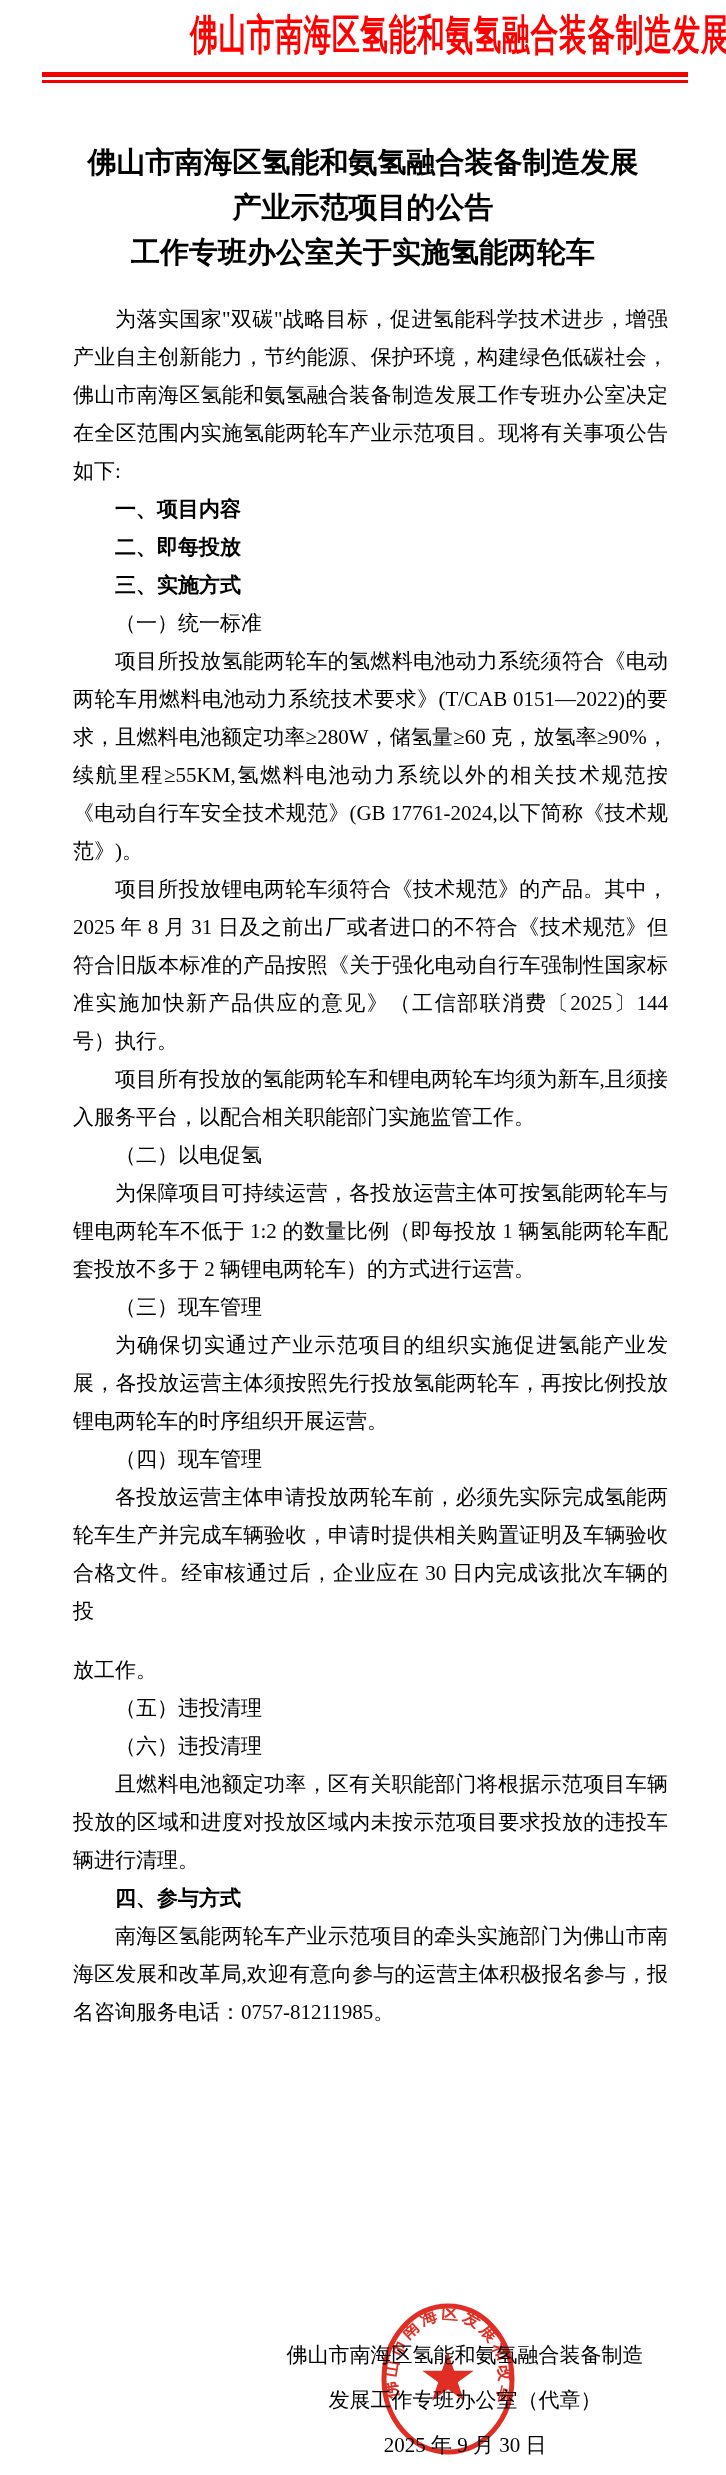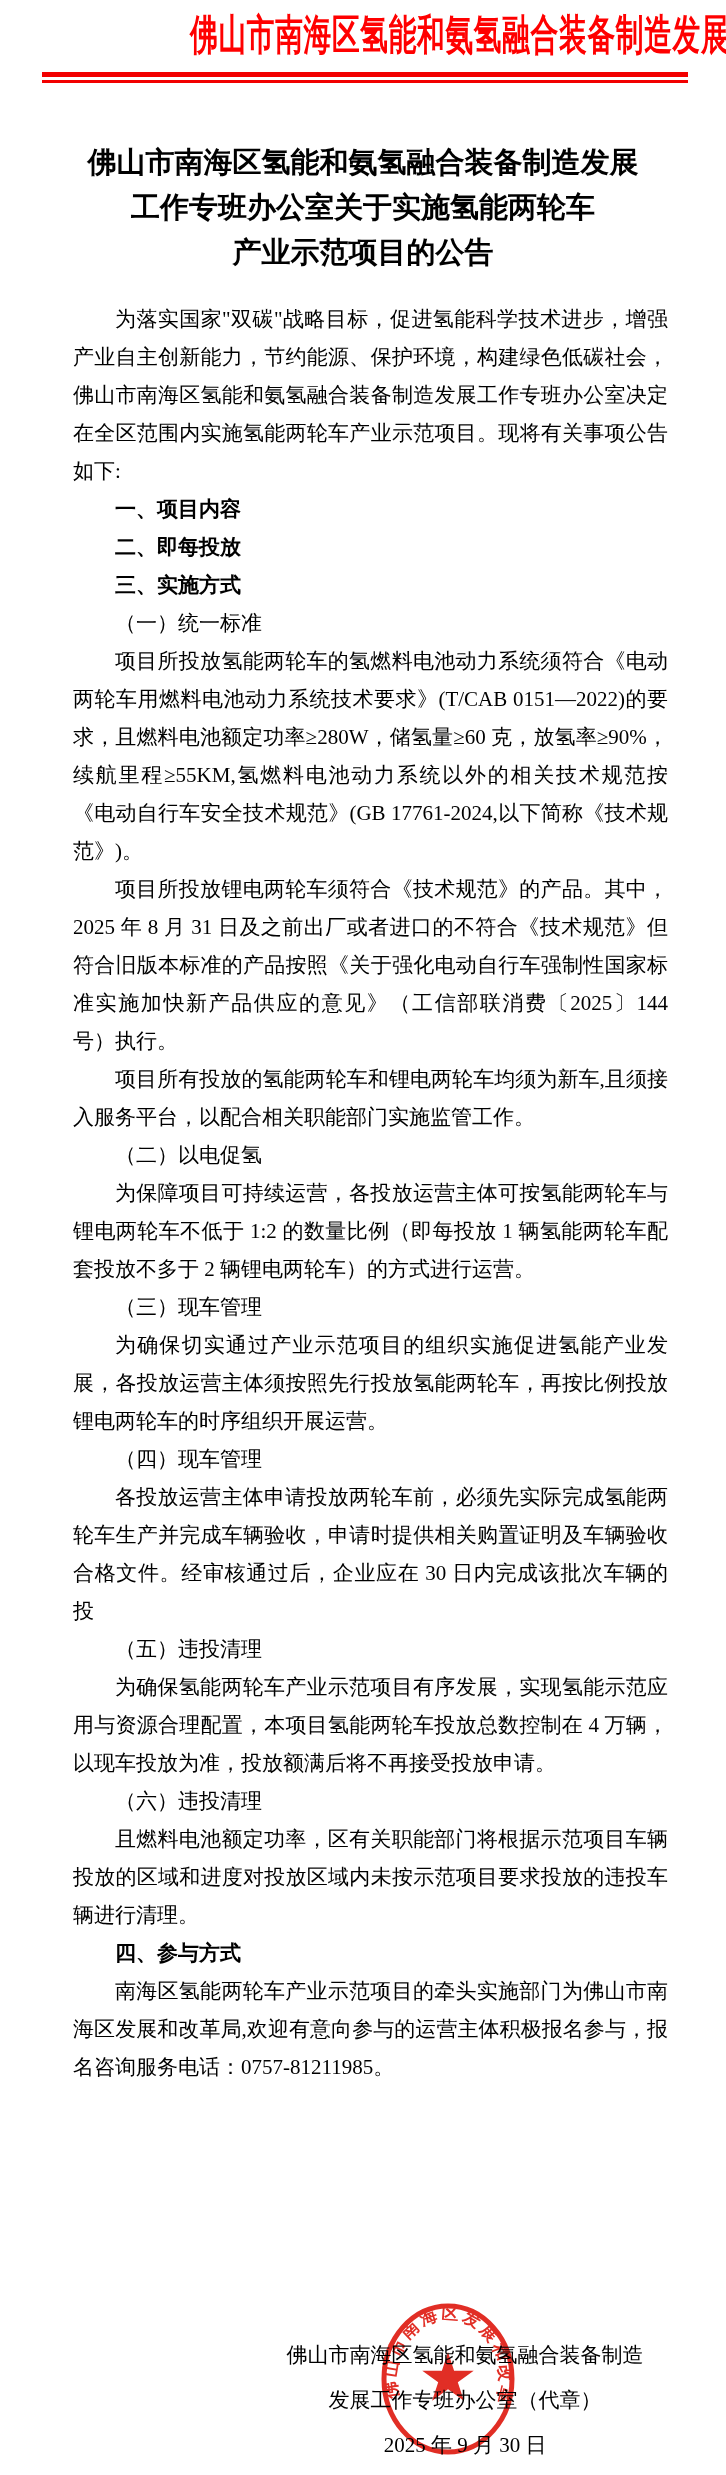--- a/index.html
+++ b/index.html
@@ -65,22 +65,22 @@
 
 <div class="page">
 
   <div class="masthead">
     <span class="masthead-inner">佛山市南海区氢能和氨氢融合装备制造发展工作专班办公室</span>
   </div>
   <div class="rule"></div>
 
   <div class="doc-title">
     <div>佛山市南海区氢能和氨氢融合装备制造发展</div>
+    <div>产业示范项目的公告</div>
     <div>工作专班办公室关于实施氢能两轮车</div>
-    <div>产业示范项目的公告</div>
   </div>
 
   <div class="doc-body">
     <p>为落实国家"双碳"战略目标，促进氢能科学技术进步，增强产业自主创新能力，节约能源、保护环境，构建绿色低碳社会，佛山市南海区氢能和氨氢融合装备制造发展工作专班办公室决定在全区范围内实施氢能两轮车产业示范项目。现将有关事项公告如下:</p>
 
     <p class="sec-h">一、项目内容</p>
 
     <p class="sec-h">二、即每投放</p>
 
     <p class="sec-h">三、实施方式</p>
@@ -91,23 +91,23 @@
     <p>项目所有投放的氢能两轮车和锂电两轮车均须为新车,且须接入服务平台，以配合相关职能部门实施监管工作。</p>
 
     <p class="sub-h">（二）以电促氢</p>
     <p>为保障项目可持续运营，各投放运营主体可按氢能两轮车与锂电两轮车不低于 1:2 的数量比例（即每投放 1 辆氢能两轮车配套投放不多于 2 辆锂电两轮车）的方式进行运营。</p>
 
     <p class="sub-h">（三）现车管理</p>
     <p>为确保切实通过产业示范项目的组织实施促进氢能产业发展，各投放运营主体须按照先行投放氢能两轮车，再按比例投放锂电两轮车的时序组织开展运营。</p>
 
     <p class="sub-h">（四）现车管理</p>
     <p>各投放运营主体申请投放两轮车前，必须先实际完成氢能两轮车生产并完成车辆验收，申请时提供相关购置证明及车辆验收合格文件。经审核通过后，企业应在 30 日内完成该批次车辆的投</p>
+    <p class="cont">放工作。</p>
 
     <p class="sub-h">（五）违投清理</p>
-    <p>为确保氢能两轮车产业示范项目有序发展，实现氢能示范应用与资源合理配置，本项目氢能两轮车投放总数控制在 4 万辆，以现车投放为准，投放额满后将不再接受投放申请。</p>
 
     <p class="sub-h">（六）违投清理</p>
     <p>且燃料电池额定功率，区有关职能部门将根据示范项目车辆投放的区域和进度对投放区域内未按示范项目要求投放的违投车辆进行清理。</p>
 
     <p class="sec-h">四、参与方式</p>
     <p>南海区氢能两轮车产业示范项目的牵头实施部门为佛山市南海区发展和改革局,欢迎有意向参与的运营主体积极报名参与，报名咨询服务电话：0757-81211985。</p>
   </div>
 
   <div class="signature">
     <div>佛山市南海区氢能和氨氢融合装备制造</div>

